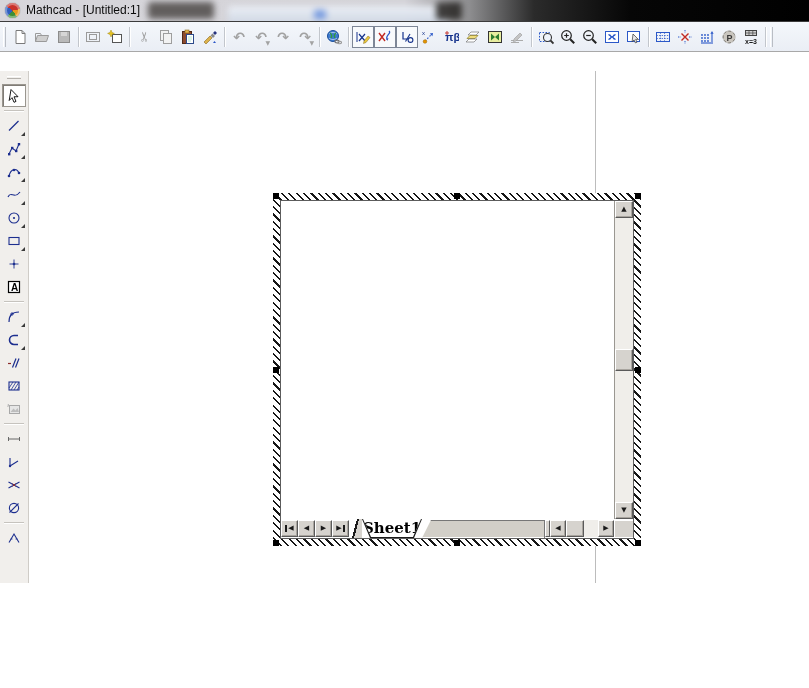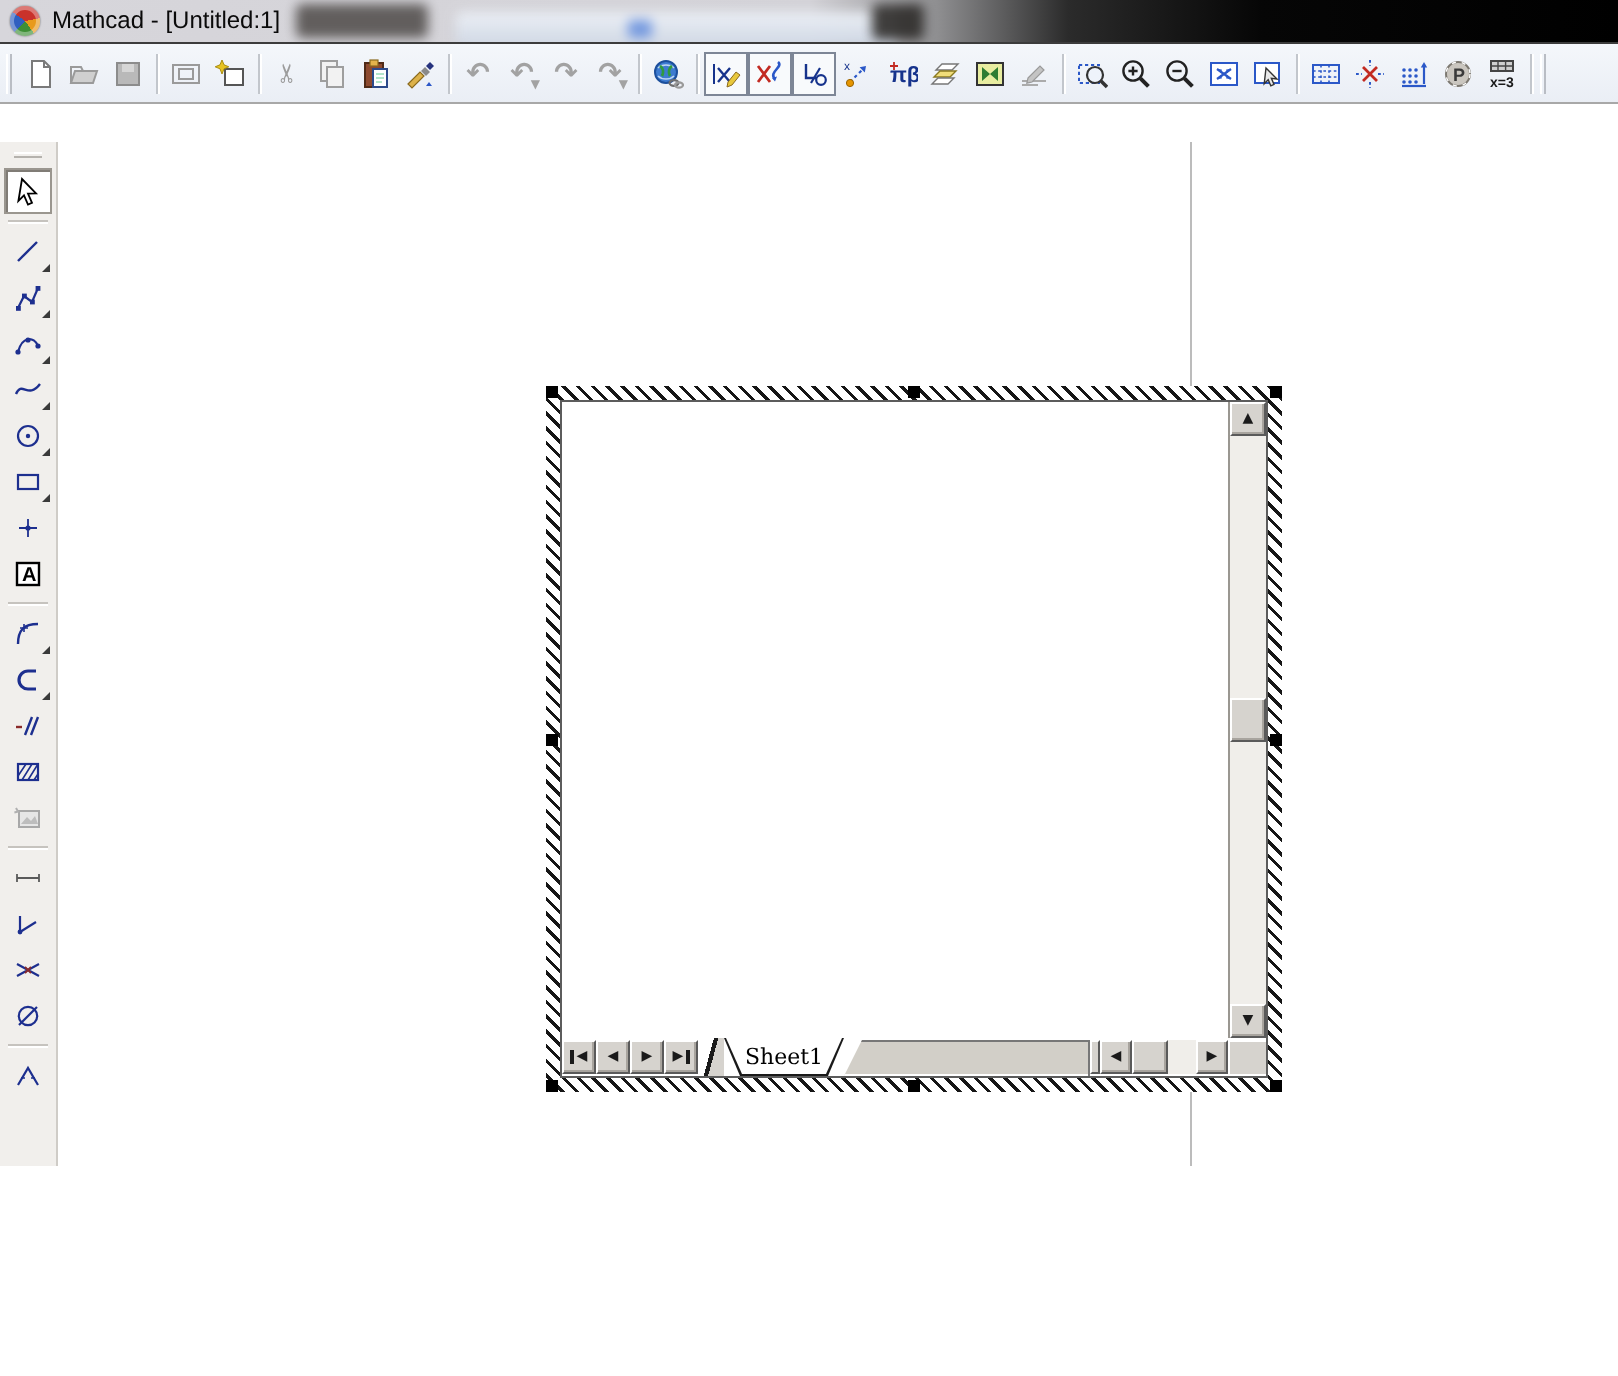--- a/index.html
+++ b/index.html
@@ -79,21 +79,21 @@
   .bottom-row { position:absolute; left:0; right:0; bottom:0; height:19px; display:flex; background:#fff; }
   .nav-btn { width:17px; height:17px; margin-top:1px; flex:none; gap:1px; }
   .navbar-line { width:2px; height:7px; background:#1a1a1a; }
   .slant-end { width:13px; flex:none;
     background:linear-gradient(105deg,#fff 44%,#1a1a1a 44%,#1a1a1a 56%,#d6d3ce 56%); }
   .tab-outer { position:relative; width:60px; height:19px; flex:none; background:#1a1a1a;
     clip-path:polygon(0 0,100% 0,calc(100% - 8px) 100%,8px 100%); }
   .tab-inner { position:absolute; left:1px; top:0; right:1px; bottom:1px; background:#fff;
     clip-path:polygon(0 0,100% 0,calc(100% - 8px) 100%,8px 100%);
     display:flex; align-items:center; justify-content:center; }
-  .tab-inner span { font-family:"DejaVu Serif",serif; font-weight:normal; font-size:11px; color:#000; }
+  .tab-inner span { font-family:"DejaVu Serif",serif; font-weight:bold; font-size:15px; color:#000; }
   .tabstrip-rest { flex:1; background:#d2cfc8; margin-top:1px;
     clip-path:polygon(9px 0,100% 0,100% 100%,0 100%);
     box-shadow:inset 0 1px 0 #777, inset -1px 0 0 #777, inset 0 -1px 0 #fff; }
   .split-handle { width:5px; height:17px; margin-top:1px; flex:none; background:#d6d3ce;
     border:1px solid; border-color:#fff #5a5a5a #5a5a5a #fff; }
   .hs-btn { width:16px; height:17px; margin-top:1px; flex:none; }
   .hs-thumb { width:18px; height:17px; margin-top:1px; flex:none; }
   .hs-track { width:14px; height:17px; margin-top:1px; flex:none; background:#f0eeea; }
   .corner-box { width:19px; height:17px; margin-top:1px; flex:none; background:#d6d3ce;
     border-top:1px solid #fff; border-left:1px solid #fff; }

